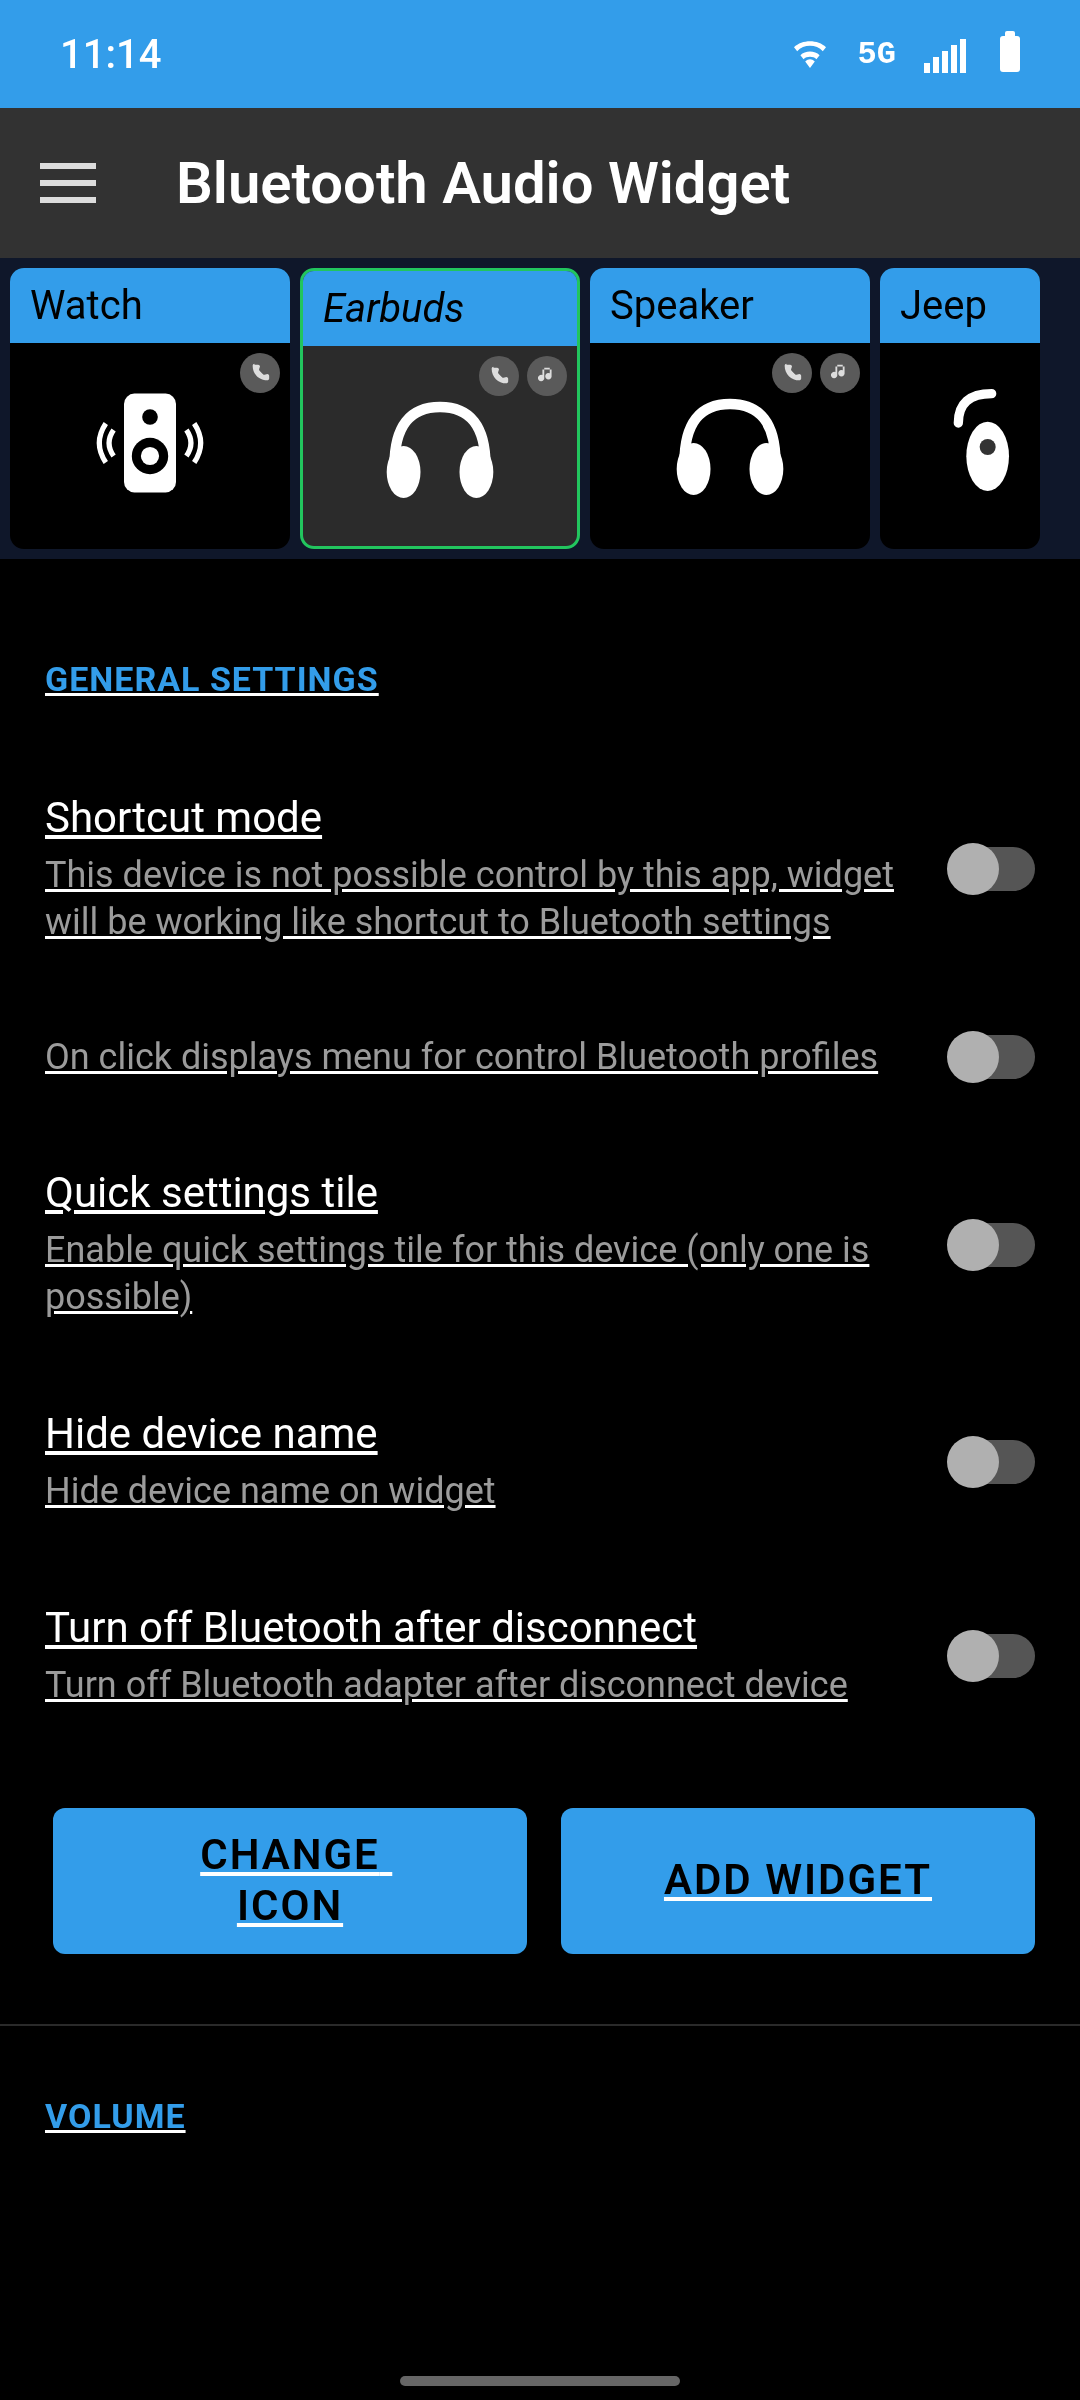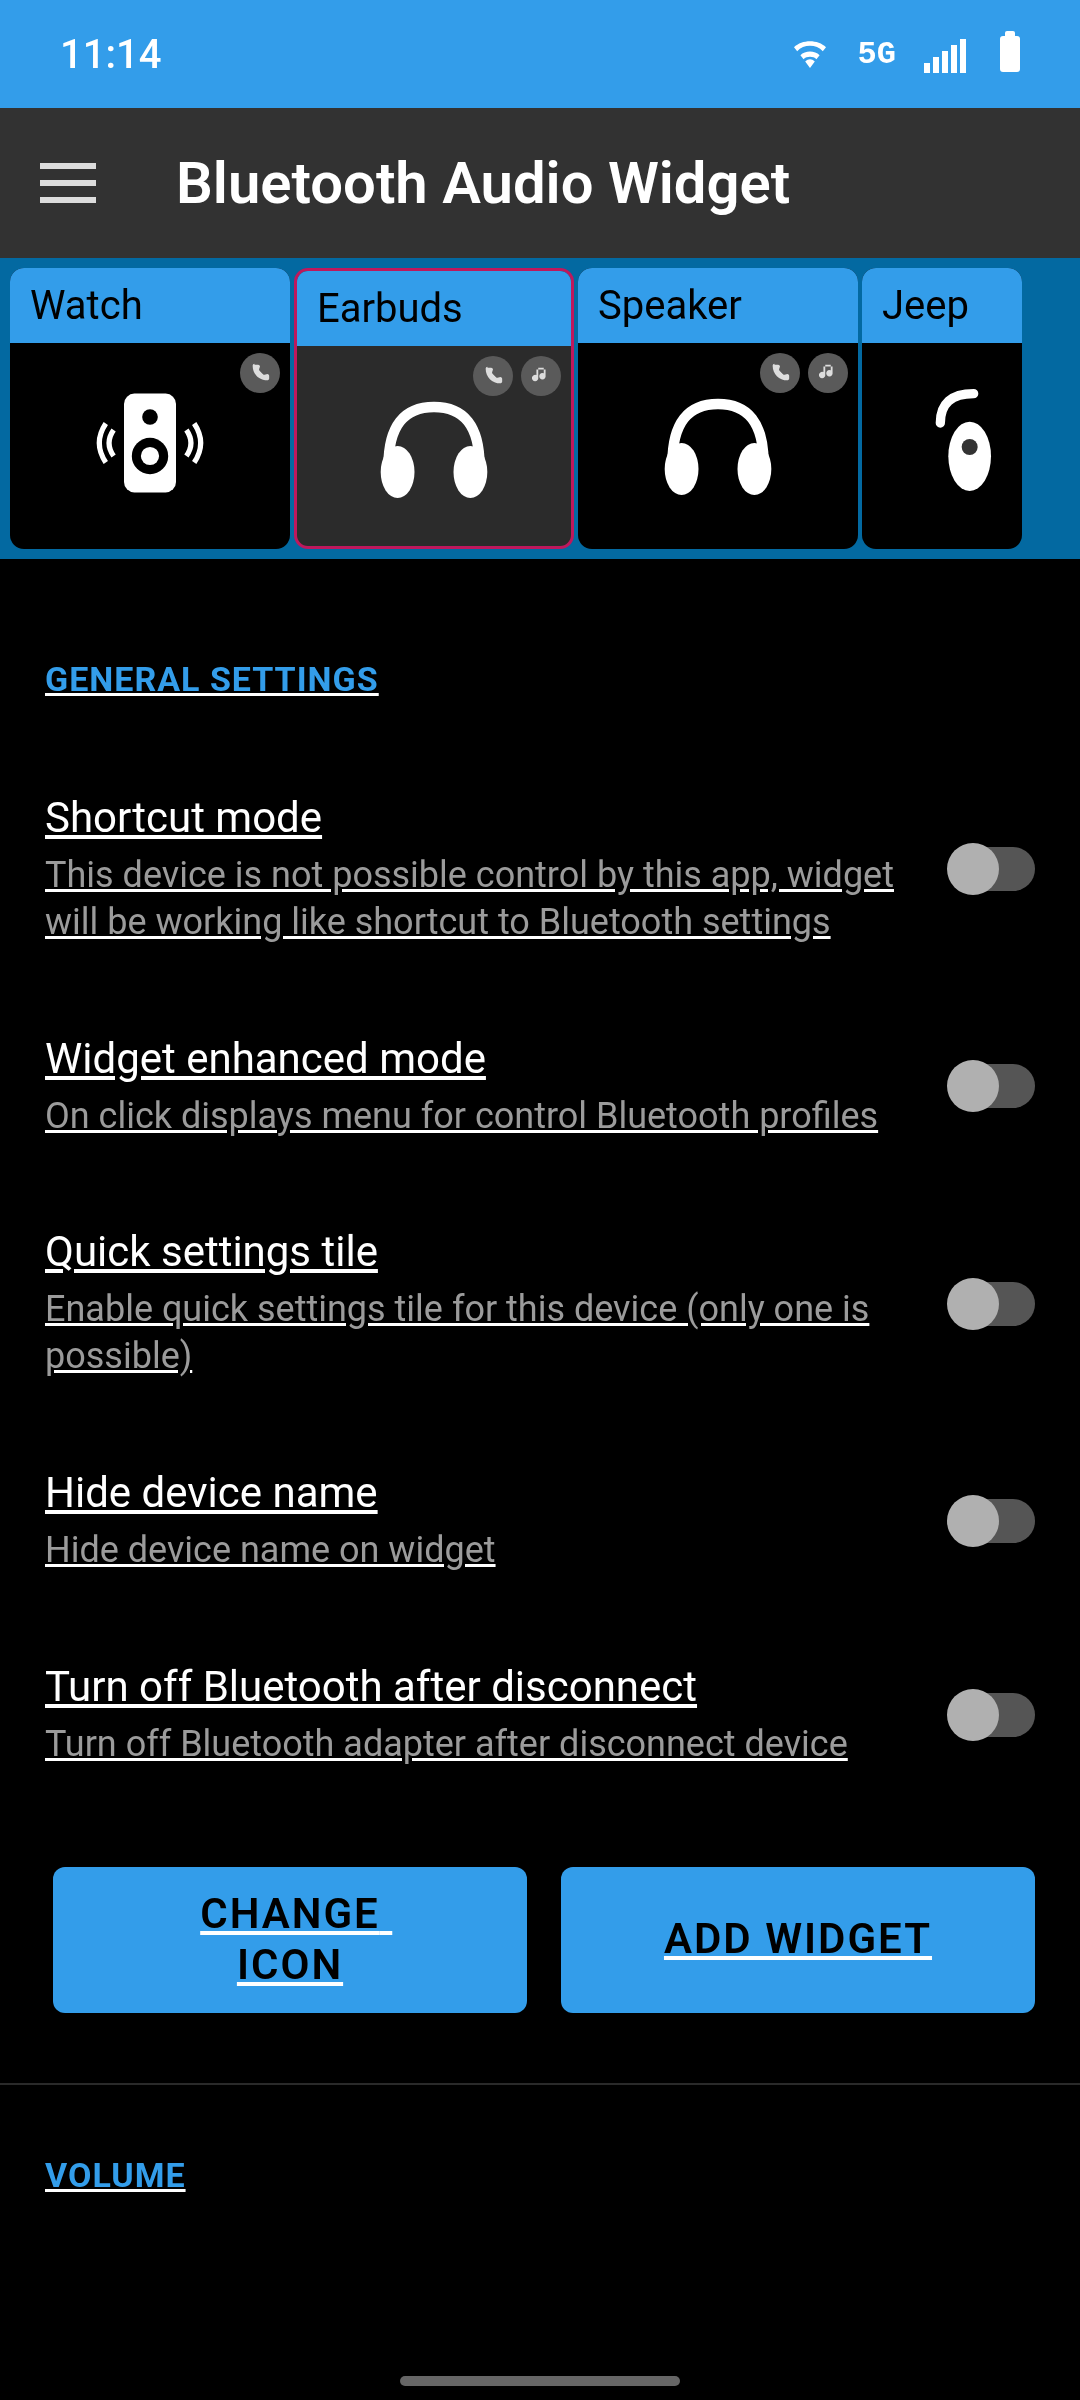--- a/index.html
+++ b/index.html
@@ -35,34 +35,34 @@
     height: 150px;
     background: #323232;
     display: flex;
     align-items: center;
     padding-left: 40px;
   }
   .hamburger { width: 56px; height: 40px; display: flex; flex-direction: column; justify-content: space-between; margin-right: 80px; cursor: pointer;}
   .hamburger span { height: 6px; background: #dcdcdc; width: 100%; }
   .app-title { font-size: 58px; font-weight: 600; color: #fff; }
   .device-row {
-    background: #0369a1;
+    background: #0f172a;
     padding: 10px 10px;
     display: flex;
-    gap: 4px;
+    gap: 10px;
     overflow: hidden;
   }
   .device-card {
     width: 280px;
     flex-shrink: 0;
     border-radius: 14px;
     overflow: hidden;
     background: #000;
   }
-  .device-card.selected { background: #2b2b2b; border: 3px solid #be185d; }
+  .device-card.selected { background: #2b2b2b; border: 3px solid #22c55e; font-style: italic; }
   .device-header {
     background: #339DEA;
     color: #000;
     font-size: 40px;
     padding: 14px 20px;
   }
   .device-body {
     height: 200px;
     position: relative;
     display: flex;
@@ -244,21 +244,20 @@
   <div class="setting-row">
     <div class="setting-text">
       <div class="setting-title">Shortcut mode</div>
       <div class="setting-desc">This device is not possible control by this app, widget will be working like shortcut to Bluetooth settings</div>
     </div>
     <div class="switch"></div>
   </div>
 
   <div class="setting-row">
     <div class="setting-text">
-      <div class="setting-title">Widget enhanced mode</div>
       <div class="setting-desc">On click displays menu for control Bluetooth profiles</div>
     </div>
     <div class="switch"></div>
   </div>
 
   <div class="setting-row">
     <div class="setting-text">
       <div class="setting-title">Quick settings tile</div>
       <div class="setting-desc">Enable quick settings tile for this device (only one is possible)</div>
     </div>

